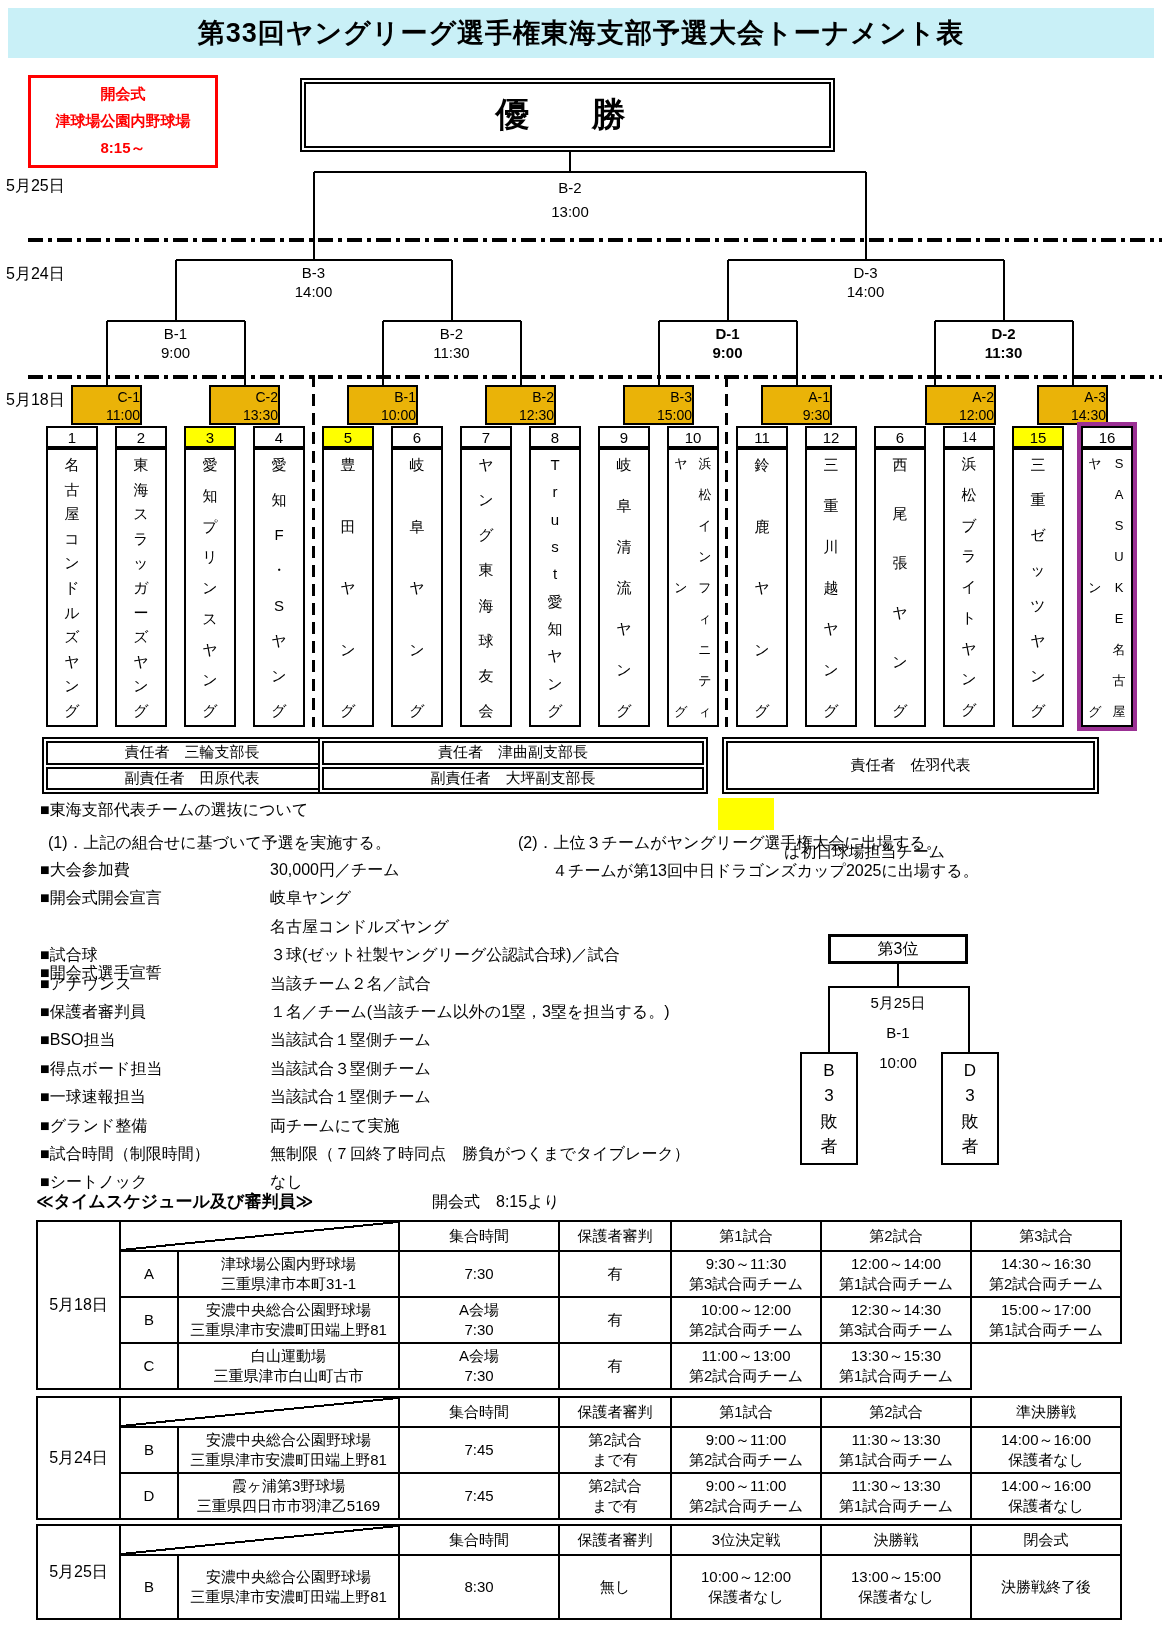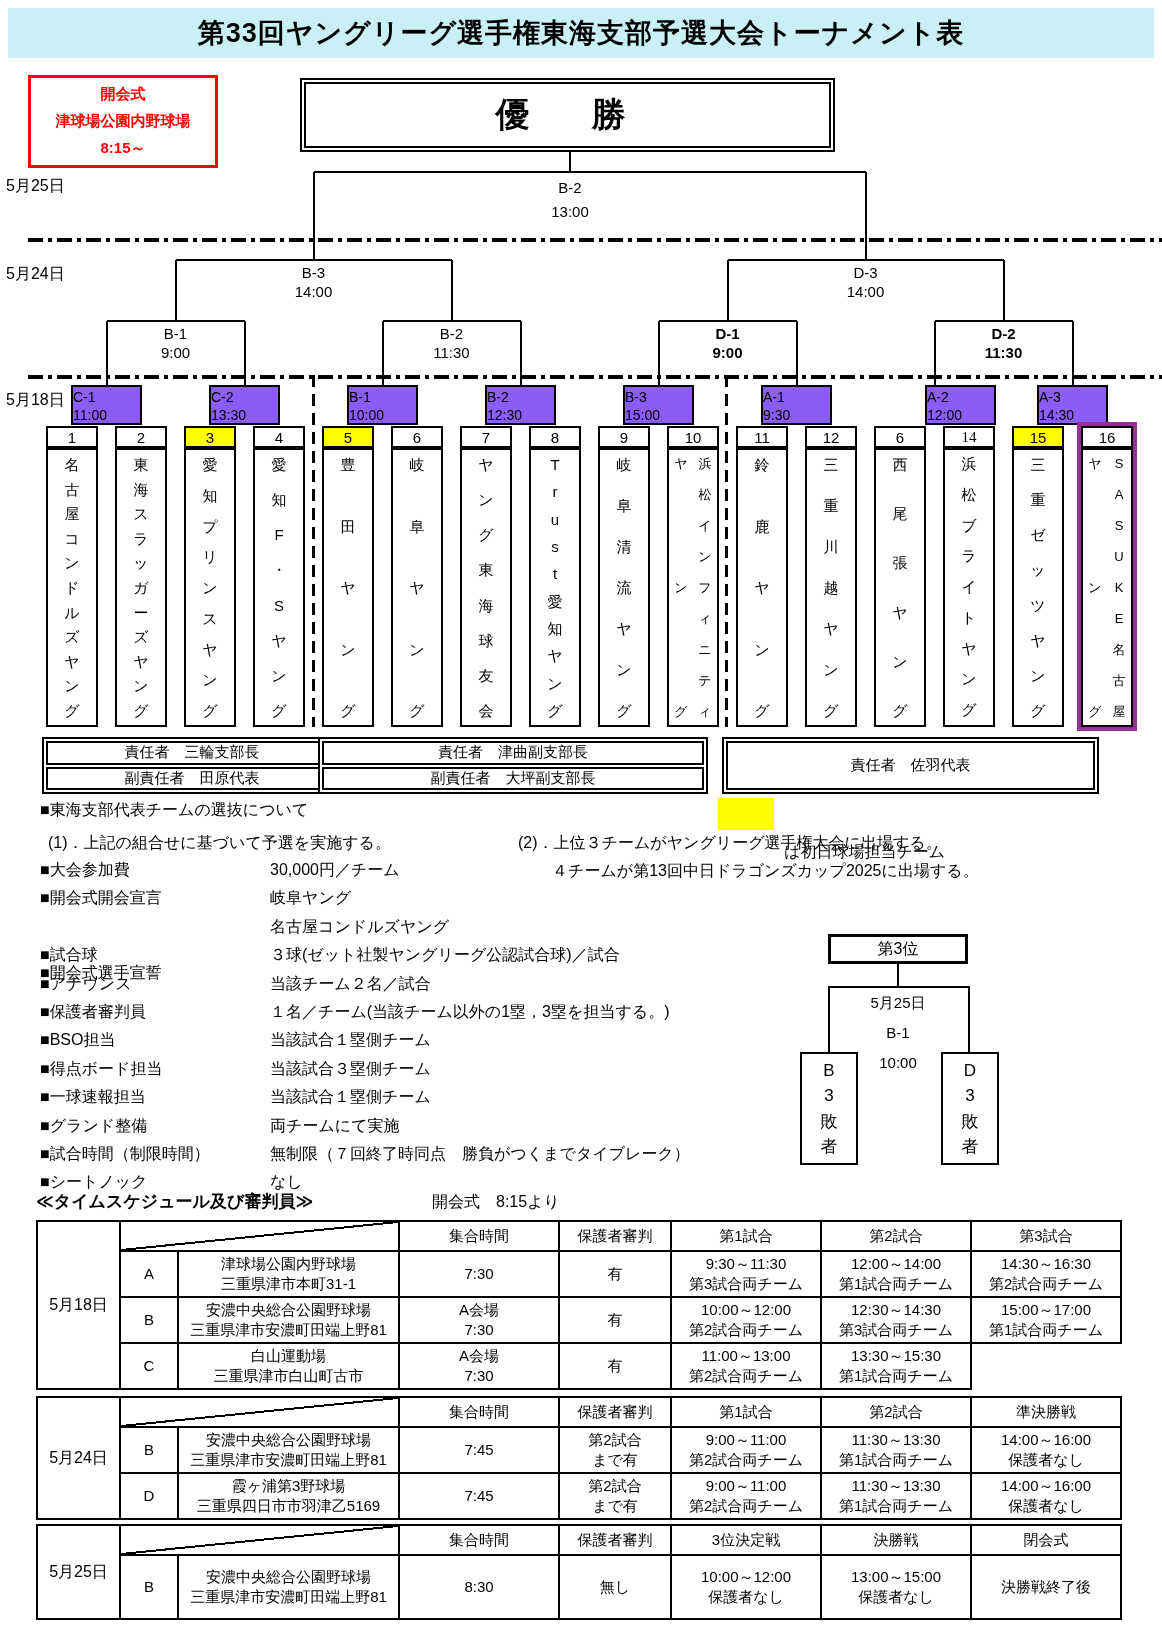--- a/index.html
+++ b/index.html
@@ -8,21 +8,21 @@
   .line{position:absolute;background:#000;}
   .dashH{position:absolute;height:4px;background-image:repeating-linear-gradient(90deg,#000 0 15px,transparent 15px 20px,#000 20px 24px,transparent 24px 29px);}
   .dashV{position:absolute;width:3px;background-image:repeating-linear-gradient(180deg,#000 0 12px,transparent 12px 19px);}
   .titlebar{position:absolute;left:8px;top:8px;width:1146px;height:50px;display:flex;align-items:center;justify-content:center;font-size:27px;font-weight:bold;letter-spacing:1px;}
   .openbox{position:absolute;left:28px;top:75px;width:190px;height:93px;border:3px solid #f00;display:flex;flex-direction:column;justify-content:space-around;align-items:center;padding:3px 0;font-size:15px;font-weight:bold;box-sizing:border-box;}
   .champ{position:absolute;left:300px;top:78px;width:535px;height:74px;border:6px double #000;display:flex;align-items:center;justify-content:center;font-size:34px;font-weight:bold;letter-spacing:14px;box-sizing:border-box;}
   .datelbl{position:absolute;left:6px;font-size:16px;}
   .mlabel{position:absolute;text-align:center;font-size:15px;line-height:19px;}
   .mlabel.final{line-height:24px;}
   .mlabel.bold{font-weight:bold;}
-  .r1box{position:absolute;top:385px;height:40px;border:2px solid #000;background:#8b5cf6;text-align:left;font-size:14px;line-height:18px;padding-top:1px;box-sizing:border-box;}
+  .r1box{position:absolute;top:385px;height:40px;border:2px solid #000;background:#eab308;text-align:right;font-size:14px;line-height:18px;padding-top:1px;box-sizing:border-box;}
   .team{position:absolute;top:426px;width:52px;height:301px;box-sizing:border-box;}
   .team-no{height:22px;border:2px solid #000;display:flex;align-items:center;justify-content:center;font-size:15px;box-sizing:border-box;background:#fff;}
   .team-name{position:absolute;left:0;right:0;top:22px;bottom:0;border:2px solid #000;box-sizing:border-box;background:#fff;display:flex;}
   .tcol{flex:1;display:flex;flex-direction:column;justify-content:space-between;align-items:center;padding:7px 0;height:100%;box-sizing:border-box;font-size:15px;line-height:1;}
   .tcol.small{font-size:13px;}
   .off-group{position:absolute;top:737px;height:57px;border:2px solid #000;background:#fff;padding:2px;display:flex;flex-direction:column;gap:2px;box-sizing:border-box;}
   .off-row{border:2px solid #000;flex:1;display:flex;align-items:center;justify-content:center;font-size:15px;box-sizing:border-box;}
   .ntext{position:absolute;font-size:16px;white-space:nowrap;}
   .legend-swatch{position:absolute;left:718px;top:798px;width:56px;height:32px;}
   .thirdbox{position:absolute;left:828px;top:934px;width:140px;height:30px;border:3px solid #000;display:flex;align-items:center;justify-content:center;font-size:16px;box-sizing:border-box;}

